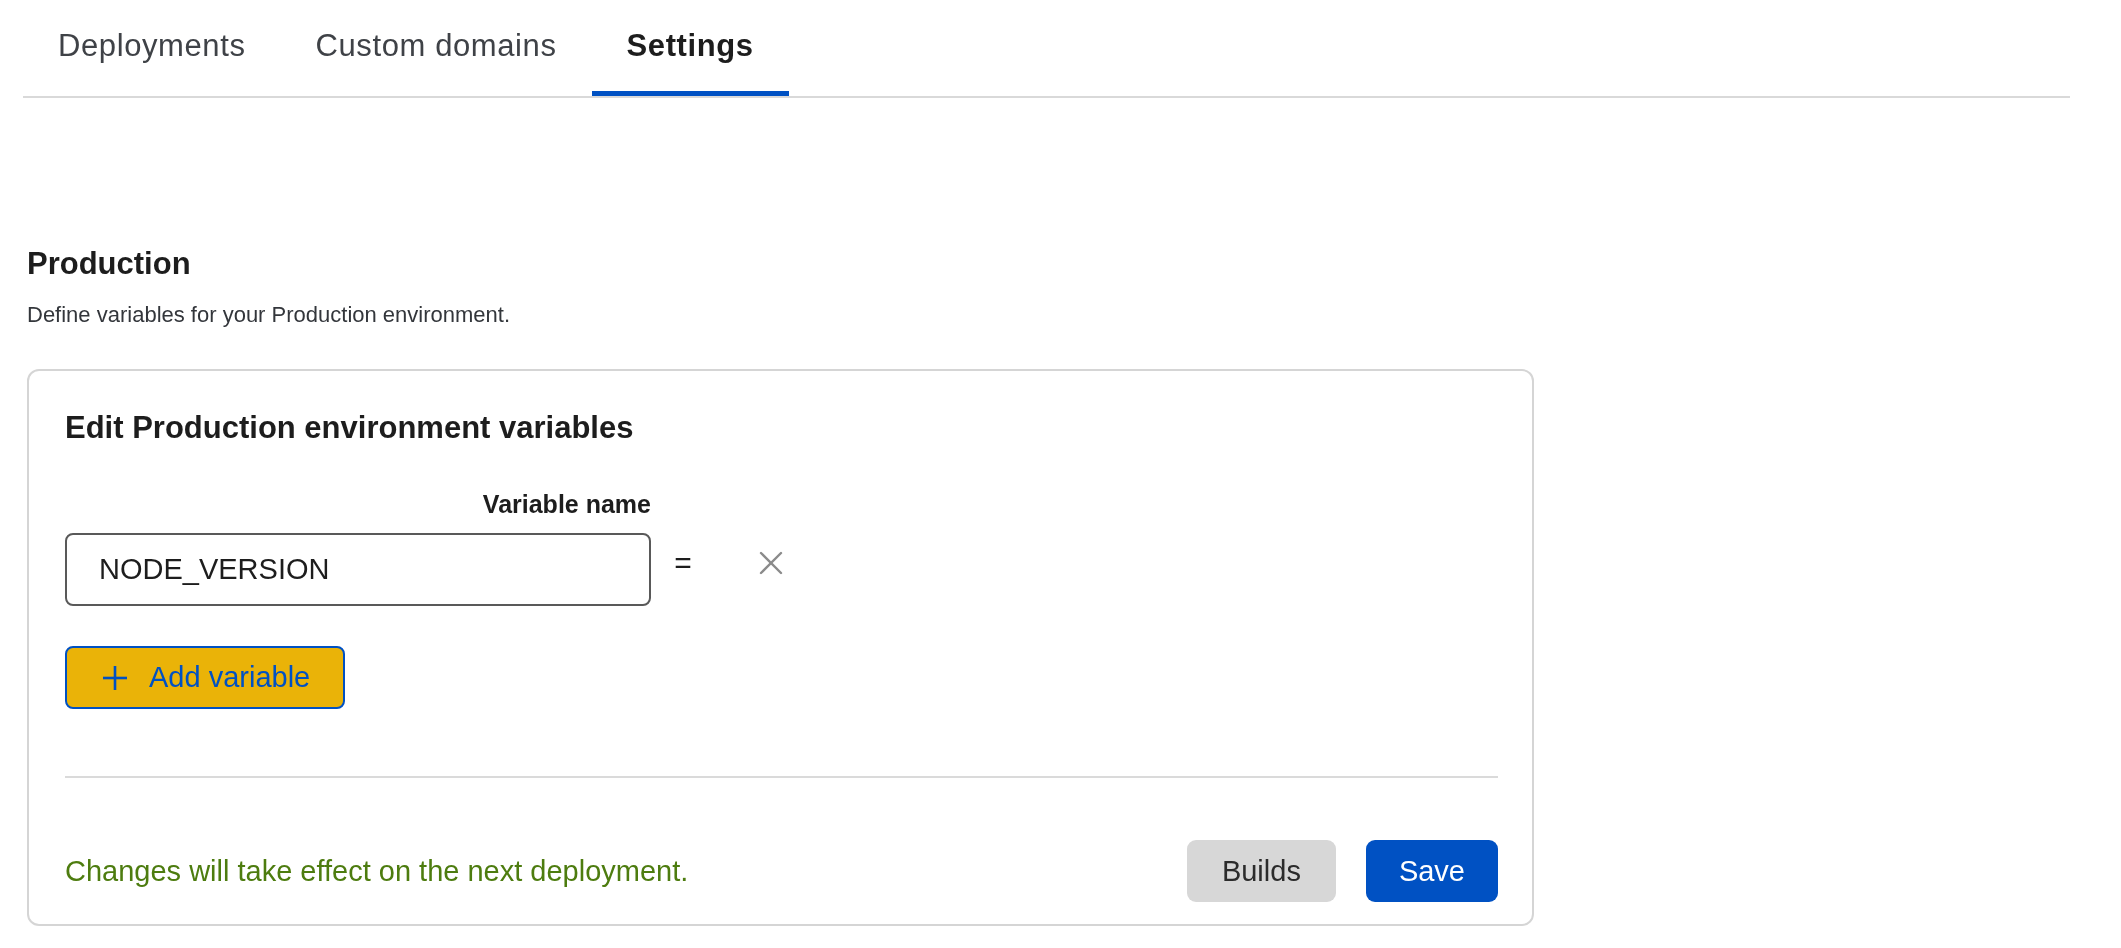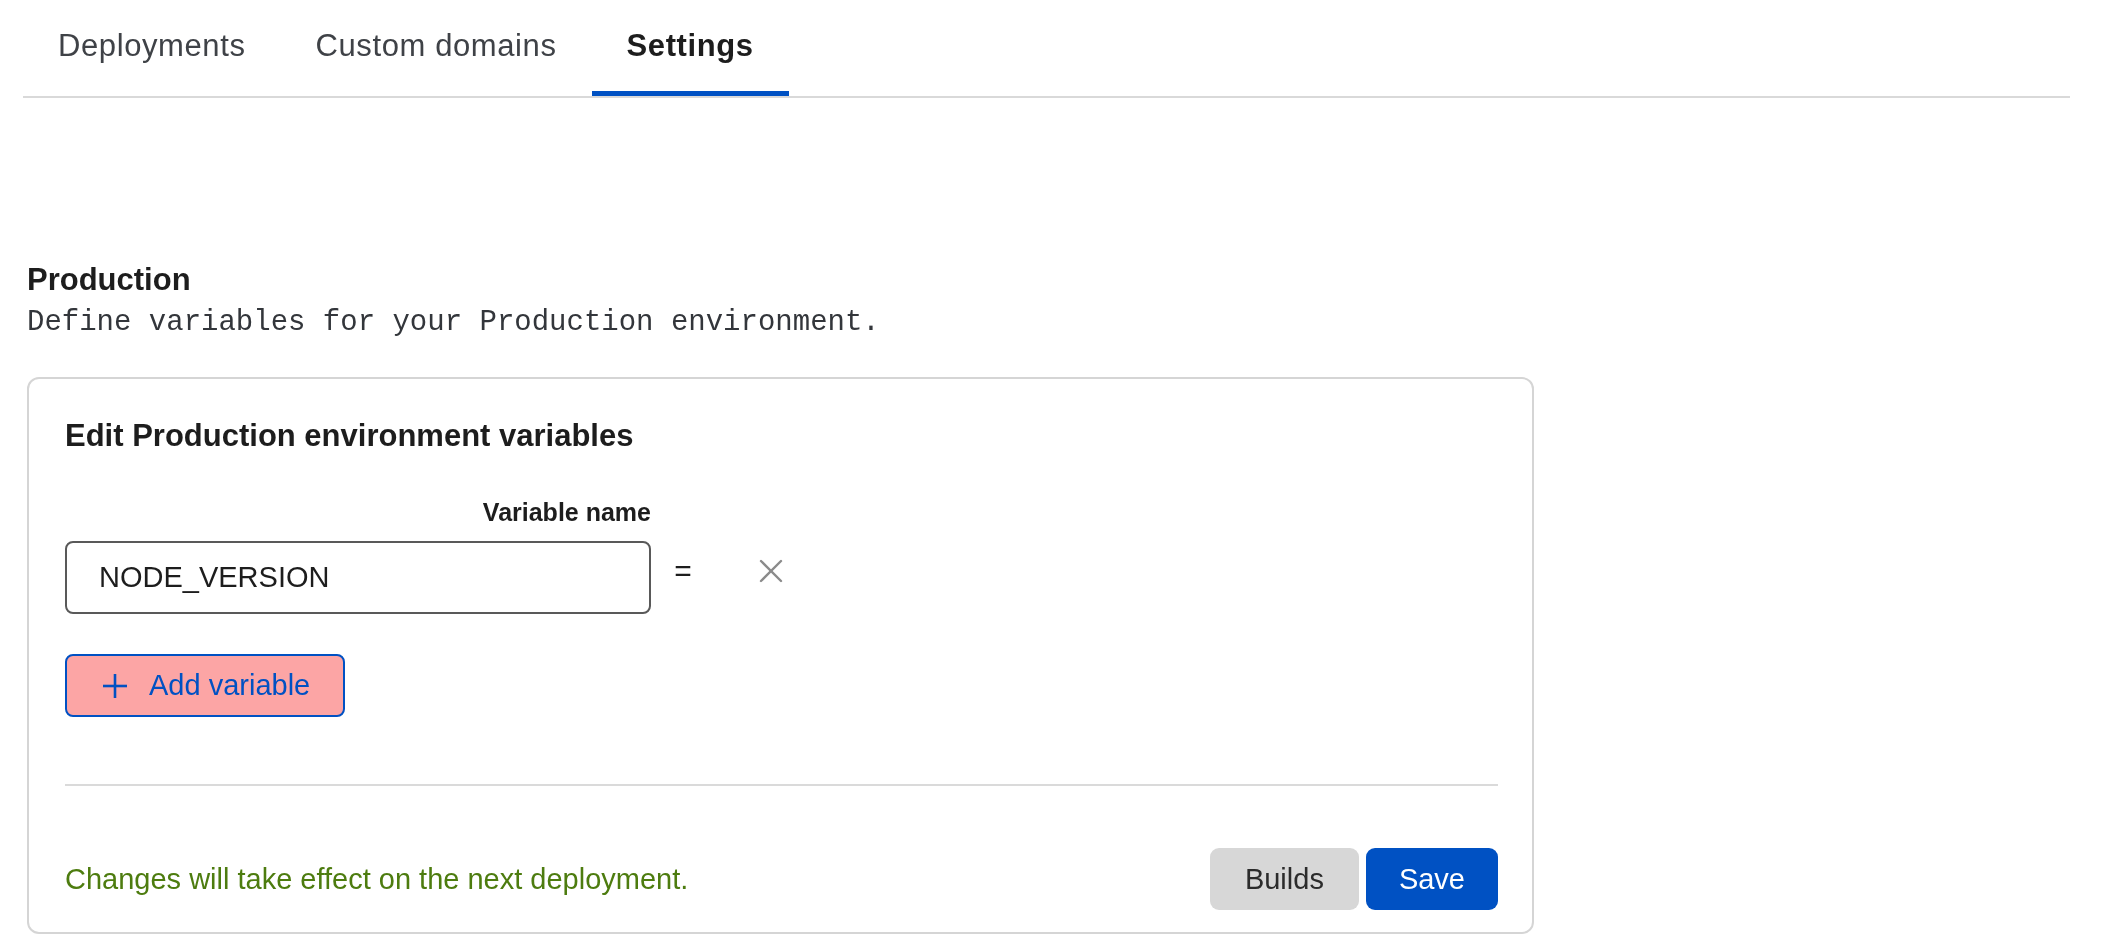--- a/index.html
+++ b/index.html
@@ -3,39 +3,39 @@
 <meta charset="utf-8">
 <style>
   * { margin:0; padding:0; box-sizing:border-box; }
   html,body { background:#fff; }
   .page {
     position:relative; width:2121px; height:948px; overflow:hidden; background:#fff;
     font-family:"Liberation Sans", sans-serif; color:#1d1d1d;
     --accent:#0051c3;
   }
   
-  .tabbar { height:98px; margin:0 51px 16px 23px; border-bottom:2px solid #d9d9d9; display:flex; }
+  .tabbar { height:98px; margin:0 51px 0 23px; border-bottom:2px solid #d9d9d9; display:flex; }
   .tab {
     height:100%; display:flex; align-items:center; padding:0 35px;
     font-size:31px; letter-spacing:.6px; color:#3f4247; cursor:pointer;
     border-bottom:5px solid transparent;
   }
   .tab.active { color:#1d1d1d; font-weight:700; border-bottom-color:var(--accent); }
   
   .body { display:flex; padding-top:134px; }
   .sidebar { width:540px; padding-left:20px; flex:none; }
   .side-item {
     height:78px; display:flex; align-items:center; padding-left:35px;
     border-left:5px solid transparent; font-size:30px; letter-spacing:.3px;
     color:#1d1d1d; cursor:pointer;
   }
   .side-item.active { background:#f2f2f2; border-left-color:var(--accent); font-weight:700; }
   .main { margin-left:27px; width:1507px; flex:none; }
   .h1 { font-size:31px; line-height:36px; font-weight:700; margin-top:14px; }
-  .subtitle { font-size:29px; line-height:34px; color:#33363b; margin-top:8px;font-family:Liberation Mono, monospace; }
+  .subtitle { font-size:22px; line-height:34px; color:#33363b; margin-top:16px; }
   
   .card {
     margin-top:37px; width:1507px; height:557px;
     border:2px solid #d5d5d5; border-radius:12px;
     padding:38px 34px 32px 36px; background:#fff;
   }
   .card-title { font-size:31px; line-height:38px; font-weight:700; }
   .var-row { margin-top:42px; display:flex; align-items:flex-start; }
   .field { display:flex; flex-direction:column;align-items:flex-end; }
   .field-label { font-size:25px; line-height:30px; font-weight:700; margin-bottom:14px; }
@@ -45,30 +45,30 @@
   }
   .input-name  { width:586px; }
   .input-value { width:716px; }
   .equals { width:64px; height:60px; margin-top:44px; display:flex; align-items:center; justify-content:center; font-size:30px; color:#1d1d1d; }
   .remove-btn {
     margin-top:44px; margin-left:14px; width:84px; height:60px; display:flex; align-items:center; justify-content:center;
     background:none; border:none; cursor:pointer;
   }
   .add-btn {
     margin-top:40px; height:63px; padding:0 33px; display:inline-flex; align-items:center; gap:19px;
-    background:#fca5a5; border:2px solid var(--accent); border-radius:8px; cursor:pointer;
+    background:#eab308; border:2px solid var(--accent); border-radius:8px; cursor:pointer;
     color:var(--accent); font-family:"Liberation Sans", sans-serif; font-size:29px;
   }
   .divider { margin-top:67px; border-top:2px solid #dadada; }
   .footer { margin-top:62px; display:flex; align-items:center; }
   .note { flex:1; font-size:29px; line-height:34px; color:#4d7c0f; }
   .btn { height:62px; border:none; border-radius:9px; cursor:pointer;
          font-family:"Liberation Sans", sans-serif; font-size:29px; display:inline-flex; align-items:center; }
   .btn-cancel { background:#d7d7d7; color:#2b2b2b; padding:0 35px; }
-  .btn-save   { background:var(--accent); color:#fff; padding:0 33px; margin-left:7px; }
+  .btn-save   { background:var(--accent); color:#fff; padding:0 33px; margin-left:30px; }
 </style>
 </head>
 <body>
 
 <div class="page" style="--accent: #0051c3;">
 
   <div class="tabbar">
     <div class="tab">Deployments</div>
     <div class="tab">Custom domains</div>
     <div class="tab active">Settings</div>

